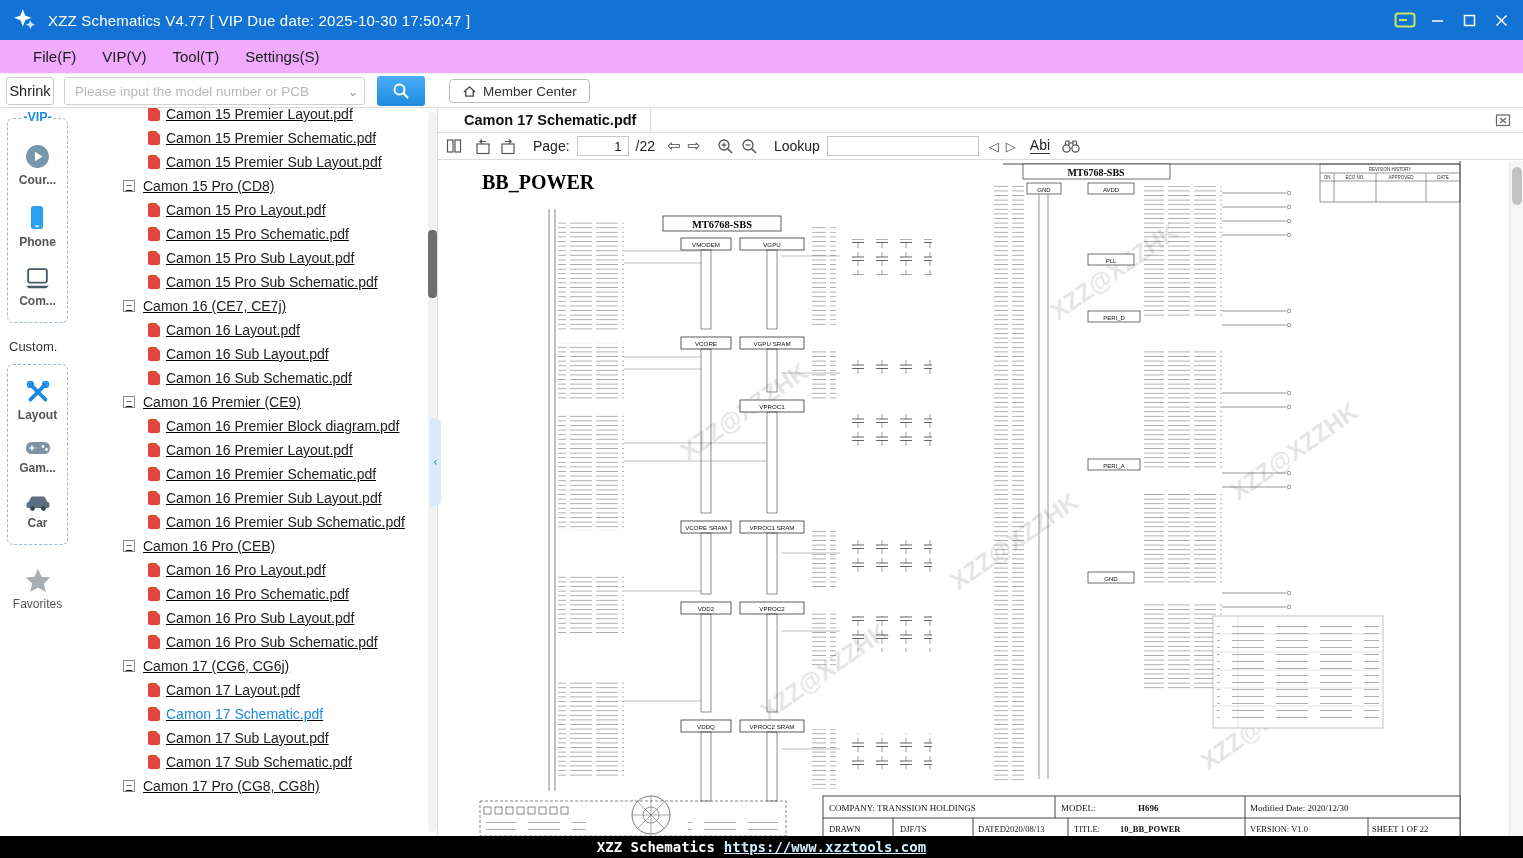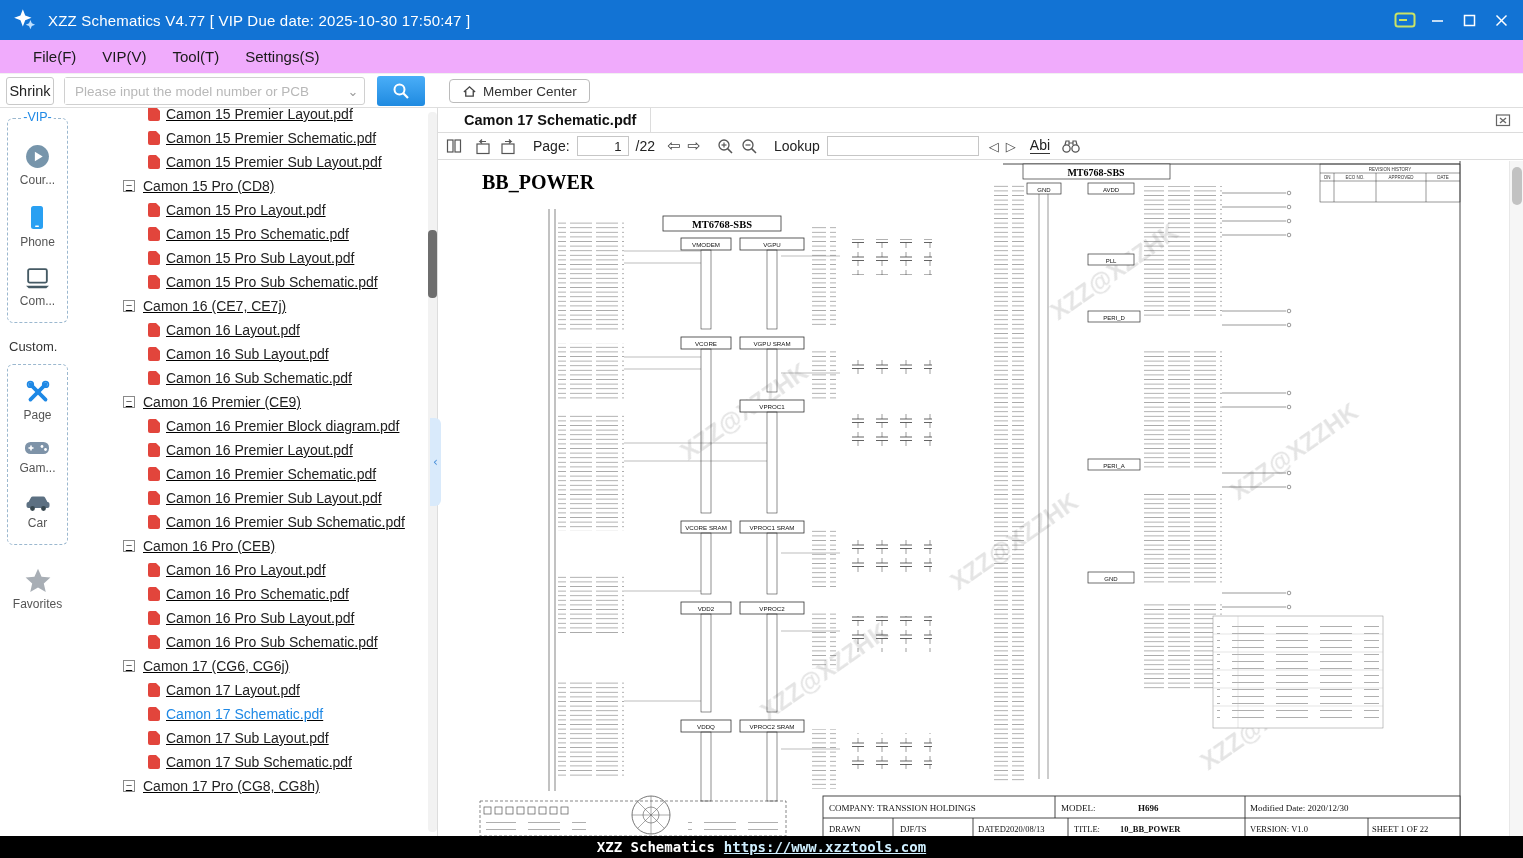--- a/index.html
+++ b/index.html
@@ -22,21 +22,21 @@
   .shrink-btn { position:absolute; left:6px; top:3px; width:48px; height:28px; background:#fff; border:1px solid #c9c9c9; border-radius:3px; font-size:14.5px; color:#222; font-family:"Liberation Sans",sans-serif; cursor:pointer; }
   .searchbox { position:absolute; left:64px; top:3px; width:301px; height:28px; border:1px solid #d0d0d0; border-radius:3px; background:#fff; display:flex; align-items:center; }
   .searchbox input { flex:1; border:none; outline:none; height:100%; padding:0 4px 0 10px; font-size:13.5px; color:#444; font-family:"Liberation Sans",sans-serif; }
   .searchbox input::placeholder { color:#b8b8b8; }
   .searchbox .chev { width:22px; text-align:center; color:#9a9a9a; font-size:13px; font-family:"DejaVu Sans",sans-serif; cursor:pointer; }
   .search-btn { position:absolute; left:377px; top:2px; width:48px; height:30px; border:none; border-radius:3px; background:linear-gradient(#4aaef8,#1f8ae0); display:flex; align-items:center; justify-content:center; cursor:pointer; }
   .member-center { position:absolute; left:449px; top:5px; height:24px; padding:0 12px; background:#fff; border:1px solid #bbb; border-radius:4px; display:flex; align-items:center; gap:6px; font-size:13.5px; color:#333; cursor:pointer; }
 
   
   .rail { position:absolute; left:0; top:108px; bottom:22px; width:75px; background:#fff; }
-  .dashedbox { margin:10px 7px 0 7px; border:1px dashed #9bb8cf; border-radius:6px; position:relative; display:flex; flex-direction:column; align-items:center; }
+  .dashedbox { margin:10px 7px 0 7px; border:1px dashed #9bb8cf; border-radius:6px; position:relative; display:flex; flex-direction:column; align-items:center;font-weight:bold; }
   .vipbox { padding:24px 0 14px; gap:17px; }
   .custombox { padding:14px 0 14px; gap:16px; }
   .viplabel { position:absolute; top:-9px; left:50%; transform:translateX(-50%); background:#fff; color:#1e88e5; font-size:12.5px; padding:0 2px; white-space:nowrap; }
   .customlabel { margin:16px 0 2px 9px; font-size:13px; color:#333; }
   .rail-item { display:flex; flex-direction:column; align-items:center; gap:3px; font-size:12px; color:#555; cursor:pointer; }
   .favorites { margin-top:22px; width:100%; }
 
   
   .tree { position:absolute; left:84px; top:108px; bottom:22px; width:362px; background:#fff; overflow:hidden;text-decoration:underline; }
   .tree-list { margin-top:-6px; }
@@ -175,21 +175,21 @@
 
   <div class="customlabel">Custom.</div>
   <div class="dashedbox custombox">
     <div class="rail-item">
       <svg width="26" height="26" viewBox="0 0 24 24">
         <line x1="5" y1="19" x2="19" y2="5" stroke="#1e88e5" stroke-width="3.4" stroke-linecap="round"></line>
         <line x1="5" y1="5" x2="19" y2="19" stroke="#1e88e5" stroke-width="3.4" stroke-linecap="round"></line>
         <circle cx="5" cy="5" r="2.6" fill="none" stroke="#1e88e5" stroke-width="1.6"></circle>
         <circle cx="19" cy="5" r="2.6" fill="none" stroke="#1e88e5" stroke-width="1.6"></circle>
       </svg>
-      <span>Page</span>
+      <span>Layout</span>
     </div>
     <div class="rail-item">
       <svg width="28" height="20" viewBox="0 0 28 18">
         <rect x="2" y="3" width="24" height="12" rx="5.5" fill="#7e93a8"></rect>
         <line x1="8" y1="6.5" x2="8" y2="11.5" stroke="#fff" stroke-width="1.6"></line>
         <line x1="5.5" y1="9" x2="10.5" y2="9" stroke="#fff" stroke-width="1.6"></line>
         <circle cx="19" cy="7.5" r="1.4" fill="#fff"></circle>
         <circle cx="22.5" cy="10.5" r="1.4" fill="#fff"></circle>
       </svg>
       <span>Gam...</span>

